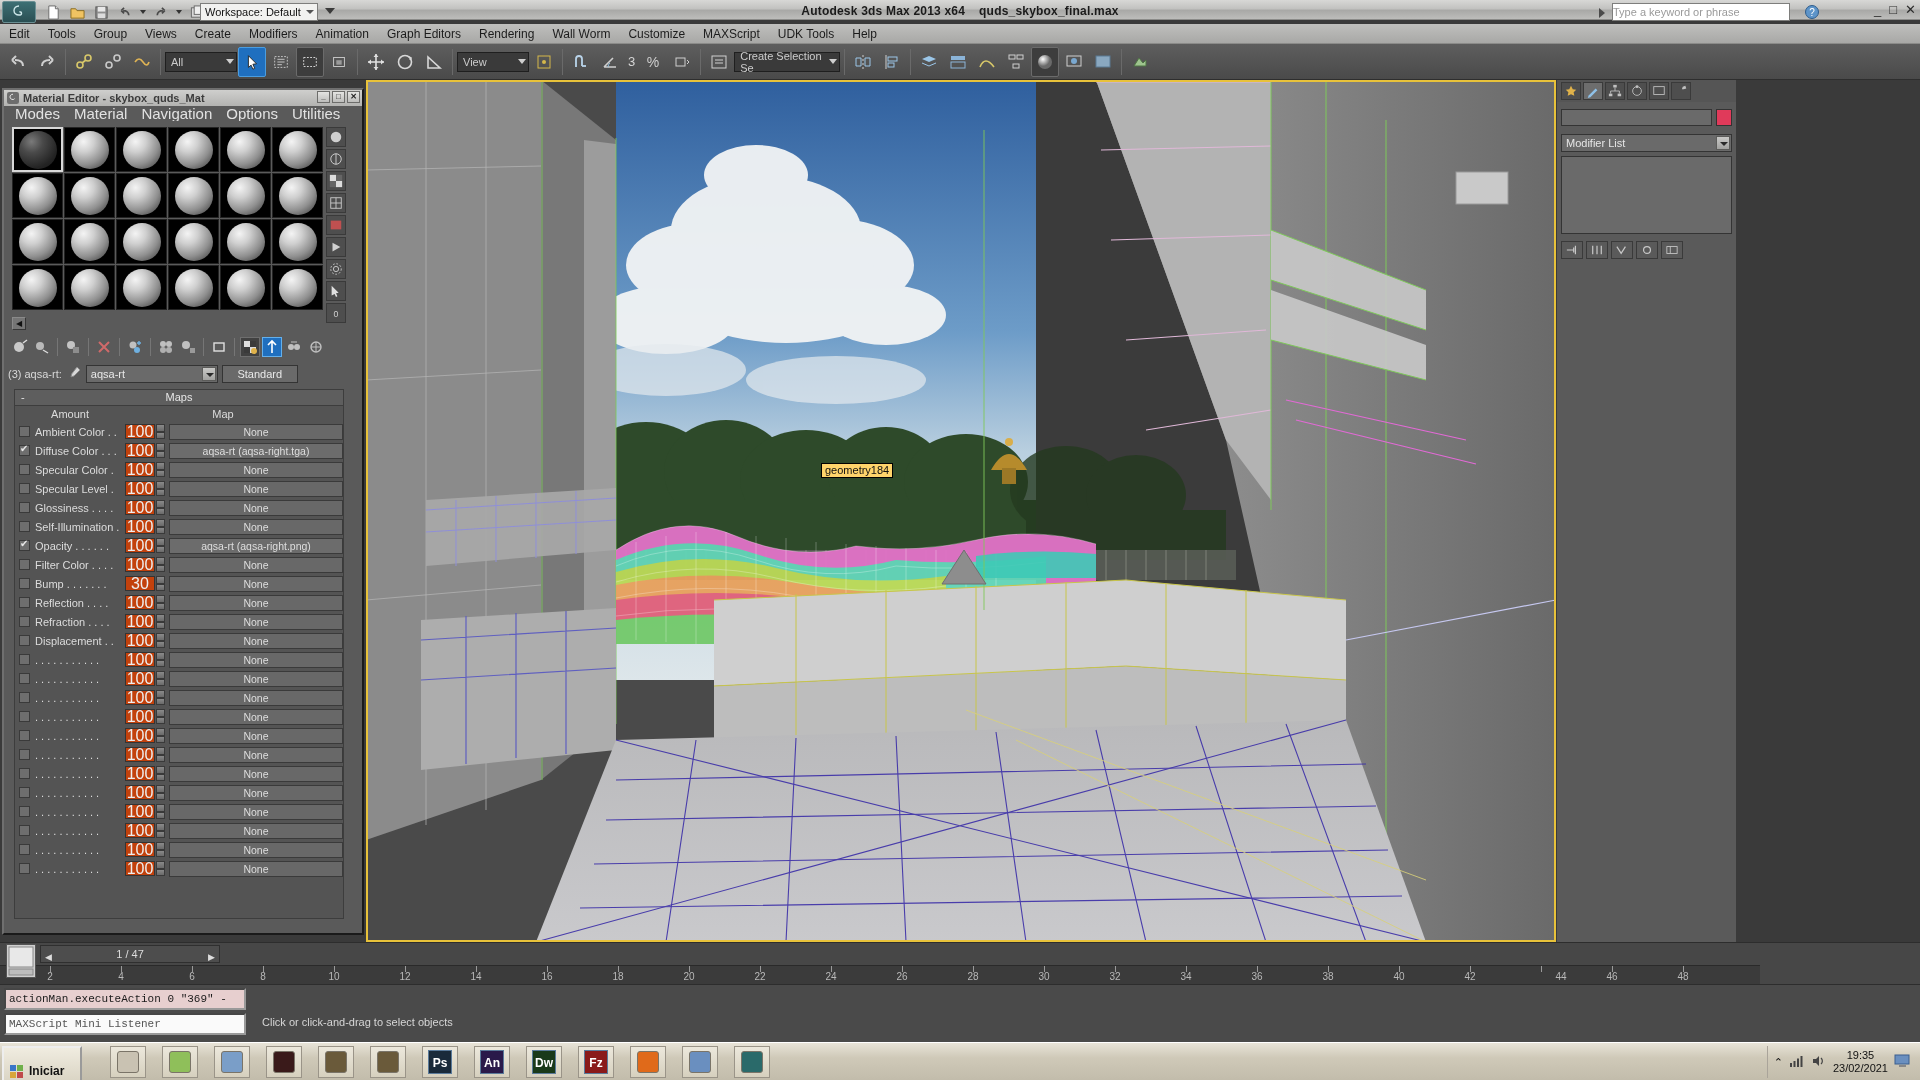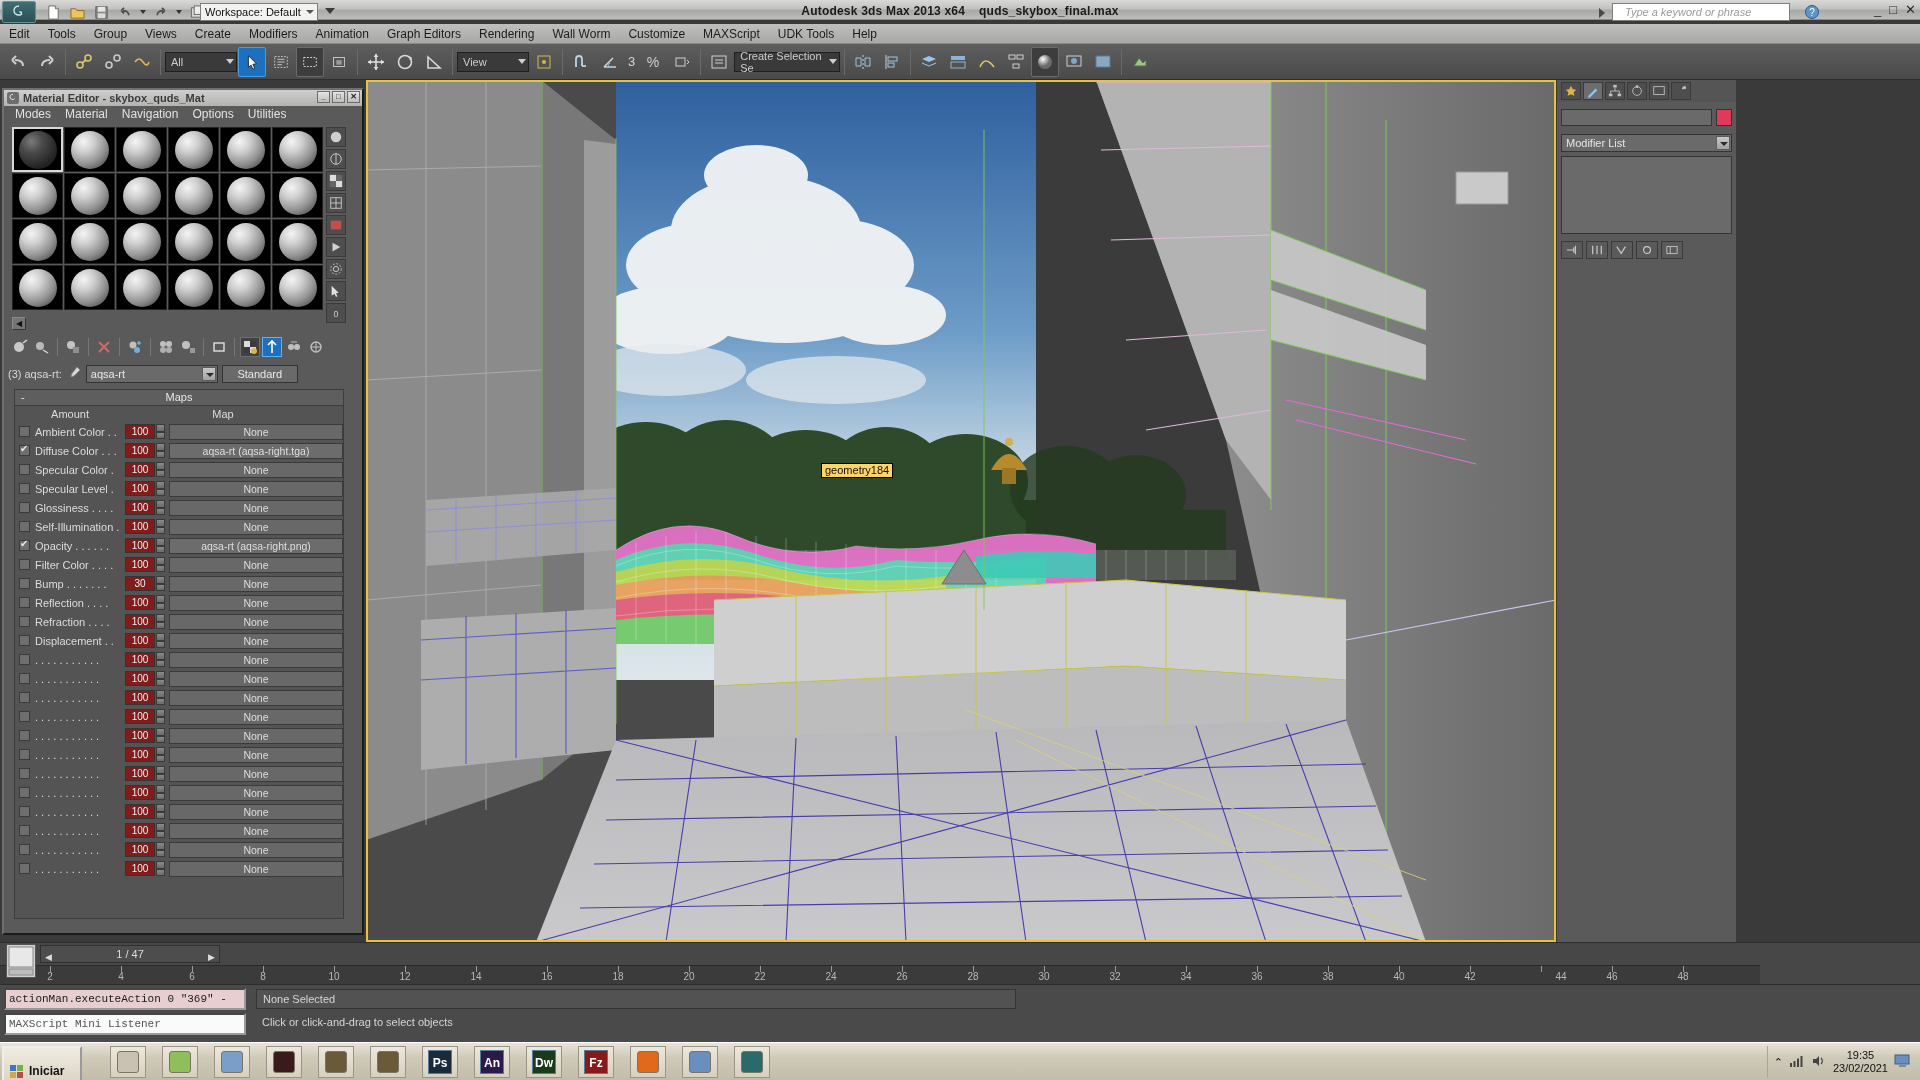--- a/index.html
+++ b/index.html
@@ -37,21 +37,21 @@
   .ws-box .arrow { position:absolute; right:3px; top:6px; border-left:4px solid transparent;border-right:4px solid transparent;border-top:4px solid #555; }
   .ws-caret { position:absolute; left:325px; top:8px; border-left:5px solid transparent;border-right:5px solid transparent;border-top:6px solid #3a3a3a; }
   .title-text {
     position:absolute; left:0; top:4px; width:1920px; text-align:center;
     font-size:12px; font-weight:bold; color:#1b1b1b; letter-spacing:.2px;
   }
   .title-text .fname { margin-left:14px; font-weight:bold; }
   .search-box {
     position:absolute; right:130px; top:3px; width:178px; height:18px;
     background:#fff; border:1px solid #7e7e7c; color:#9a9a9a;
-    font-style:italic; font-size:11px; padding-left:12px; line-height:16px;
+    font-size:11px; padding-left:0; line-height:16px;
   }
   .search-caret { position:absolute; right:315px; top:8px; border-top:5px solid transparent;border-bottom:5px solid transparent;border-left:6px solid #4a4a4a; }
   .help-ico { position:absolute; right:100px; top:4px; width:16px; height:16px; }
   .win-btns { position:absolute; right:4px; top:3px; display:flex; gap:8px; align-items:center; }
   .win-btns span { font-size:13px; color:#2a2a2a; line-height:14px; }
 
   
   .menubar {
     position:absolute; left:0; top:24px; width:1920px; height:20px;
     background:linear-gradient(to bottom,#bfbfbd,#a8a8a6);
@@ -94,21 +94,21 @@
   .me-title {
     height:16px; background:linear-gradient(to bottom,#cfcfcd,#b3b3b1);
     display:flex; align-items:center; padding-left:3px; color:#3b3b3b;
     font-size:11px; font-weight:bold; position:relative;
   }
   .me-title .tl-ico { width:12px;height:12px;margin-right:4px; }
   .me-title .wbtns { position:absolute; right:2px; top:1px; display:flex; gap:2px; }
   .me-title .wb { width:13px;height:12px;background:linear-gradient(to bottom,#e4e4e2,#bdbdbb);
                   border:1px solid #6d6d6b; font-size:8px; color:#222; text-align:center; line-height:10px; }
   .me-menu { height:15px; background:#5a5a5a; display:flex; align-items:center; padding-left:4px; }
-  .me-menu .mi { padding:0 7px; font-size:12px; color:#e2e2e2; }
+  .me-menu .mi { padding:0 7px; font-size:15px; color:#e2e2e2; }
   .me-body { position:relative; height:calc(100% - 31px); background:#5a5a5a; }
 
   .slots { position:absolute; left:8px; top:6px; width:312px; height:185px; display:grid;
            grid-template-columns:repeat(6,52px); grid-template-rows:repeat(4,46px); gap:0px; }
   .slot { width:51px; height:45px; background:#000; border:1px solid #232323; position:relative; }
   .slot.sel { border:2px solid #d8d8d8; }
   .ball { position:absolute; left:50%; top:50%; transform:translate(-50%,-50%);
           width:38px;height:38px;border-radius:50%;
           background:radial-gradient(circle at 33% 28%, #f4f4f4 0%, #cfcfcf 28%, #8f8f8f 62%, #4d4d4d 88%, #3a3a3a 100%); }
   .ball.dark { background:radial-gradient(circle at 33% 28%, #7a7a7a 0%, #4a4a4a 30%, #242424 70%, #151515 100%); }
@@ -140,22 +140,22 @@
   .rollout-hd { height:16px; background:#5e5e5e; border-bottom:1px solid #3d3d3d; text-align:center;
                 font-size:11px; color:#e6e6e6; line-height:15px; position:relative; }
   .rollout-hd .minus { position:absolute; left:6px; top:0; }
   .maps-colhd { display:flex; height:16px; align-items:center; font-size:11px; color:#dcdcdc; }
   .maps-colhd .c-amt { width:88px; text-align:right; padding-right:14px; }
   .maps-colhd .c-map { flex:1; text-align:center; }
   .maprow { display:flex; align-items:center; height:19px; padding-left:4px; }
   .maprow .cb { width:11px;height:11px;background:#6e6e6e;border:1px solid #3a3a3a; margin-right:5px; position:relative; flex:none;}
   .maprow .cb.checked:after{content:'✔';position:absolute;left:0px;top:-3px;font-size:10px;color:#e8e8e8;}
   .maprow .nm { width:90px; font-size:11px; color:#dcdcdc; white-space:nowrap; overflow:hidden; }
-  .maprow .amt { width:30px;height:15px;background:#7f1d1d;border:1px solid #343434;color:#eee;
-                 font-size:10px; text-align:center; line-height:13px; }
+  .maprow .amt { width:30px;height:15px;background:#c2410c;border:1px solid #343434;color:#eee;
+                 font-size:16px; text-align:center; line-height:13px; }
   .maprow .spin { width:9px;height:15px;display:flex;flex-direction:column;margin-left:1px;margin-right:4px;}
   .maprow .spin i { flex:1;background:linear-gradient(to bottom,#8a8a8a,#6a6a6a);border:1px solid #3a3a3a;}
   .maprow .mapbtn { flex:1;height:16px;background:#686868;border:1px solid #3a3a3a;color:#dedede;
                     font-size:10.5px; text-align:center; line-height:14px; overflow:hidden; white-space:nowrap; }
   .maprow .mapbtn.filled { background:#6c6c6c; }
 
   
   .cmdpanel { position:absolute; left:1556px; top:80px; width:180px; height:862px; background:#5a5a5a; border-left:1px solid #3a3a3a; }
   .cp-tabs { height:22px; display:flex; align-items:center; gap:2px; padding-left:4px; background:#555; }
   .cp-tab { width:20px;height:18px;background:#4e4e4e;border:1px solid #3a3a3a;display:flex;align-items:center;justify-content:center; }
@@ -1304,21 +1304,20 @@
   <div class="keybox">
     <svg width="28" height="32" viewBox="0 0 28 32">
         <rect x="2" y="2" width="24" height="20" fill="#e8e8e8" stroke="#888"></rect>
         <rect x="2" y="24" width="24" height="6" fill="#bdbdbd" stroke="#888"></rect>
       </svg>
   </div>
 
   <div class="statusbar">
     <div class="ms-listener">actionMan.executeAction 0 "369"  -</div>
     <div class="ms-listener2">MAXScript Mini Listener</div>
-    <div class="sb-sel">None Selected</div>
     <div class="sb-hint">Click or click-and-drag to select objects</div>
 
   </div>
 
   <div class="taskbar">
     <div class="start-btn">
       <svg width="16" height="16" viewBox="0 0 16 16">
           <rect x="1" y="2" width="6" height="6" fill="#3a76c8"></rect>
           <rect x="8" y="2" width="6" height="6" fill="#6fb04a"></rect>
           <rect x="1" y="9" width="6" height="6" fill="#d8a63a"></rect>

